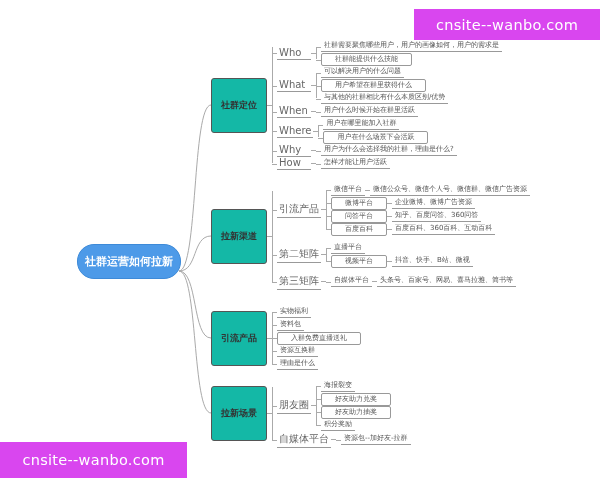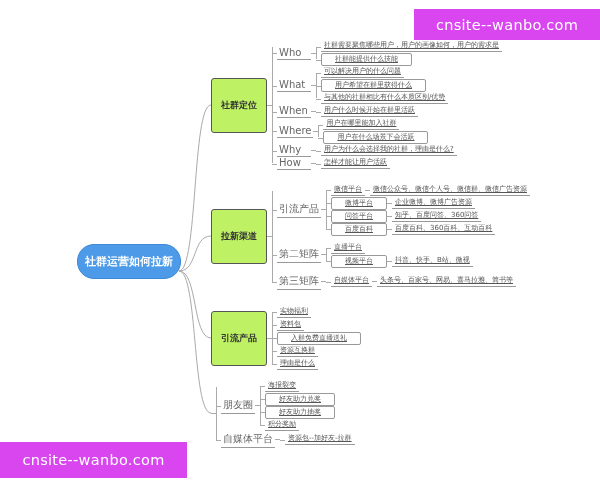--- a/index.html
+++ b/index.html
@@ -28,37 +28,37 @@
   }
 
   
   .branch{position:absolute;left:211px;display:flex;align-items:center;}
   #branch-0{top:40px;height:130px;}
   #branch-1{top:172px;height:129px;}
   #branch-2{top:305px;height:66px;}
   #branch-3{top:381px;height:65px;}
 
   .bnode{
-    border:1px solid #555;border-radius:3px;background:#bef264;color:#333;
+    border:1px solid #555;border-radius:3px;background:#14b8a6;color:#333;
     font-weight:bold;font-size:9px;padding:20px 9px;white-space:nowrap;flex:none;
   }
   .stub{display:block;width:5px;height:1px;background:#aaa;flex:none;}
   .kids{display:flex;flex-direction:column;justify-content:center;position:relative;padding-left:5px;}
   .kids.multi::before{content:"";position:absolute;left:0;top:7px;bottom:7px;width:1px;background:#aaa;}
   .kids.gapped{row-gap:6px;}
   .krow{display:flex;align-items:center;position:relative;}
   .lrow{height:13px;}
   .krow::before{content:"";position:absolute;left:-5px;top:50%;width:5px;height:1px;background:#aaa;}
 
   .glabel{
     font-size:10px;color:#666;white-space:nowrap;
     border-bottom:1px solid #999;padding:0 2px 1px;flex:none;
   }
   .gw{min-width:30px;}
-  .leaf{font-size:7px;color:#555;white-space:nowrap;line-height:9px;flex:none;text-decoration:underline;}
+  .leaf{font-size:7px;color:#555;white-space:nowrap;line-height:9px;flex:none;}
   .leaf.line{border-bottom:1px solid #999;padding:0 3px 1px;}
   .leaf.box{border:1px solid #999;border-radius:2px;padding:1px 13px;background:#fff;}
 </style>
 </head>
 <body>
 
 <svg id="connectors" viewBox="0 0 600 480" xmlns="http://www.w3.org/2000/svg">
   <g stroke="#aaaaaa" stroke-width="1" fill="none">
     <path d="M179,271 C198,271 192,105 211,105"></path>
     <path d="M179,271 C198,271 192,236 211,236"></path>
@@ -219,20 +219,21 @@
     <div class="krow lrow">
         <span class="leaf line">资源互换群</span>
       </div>
     <div class="krow lrow">
         <span class="leaf line">理由是什么</span>
       </div>
   </div>
 </div>
 
 <div class="branch" id="branch-3">
+  <div class="bnode">拉新场景</div>
   <i class="stub"></i>
   <div class="kids multi">
     <div class="krow">
       <span class="glabel">朋友圈</span>
       <i class="stub"></i>
       <div class="kids multi">
         <div class="krow lrow">
             <span class="leaf line">海报裂变</span>
           </div>
         <div class="krow lrow">

